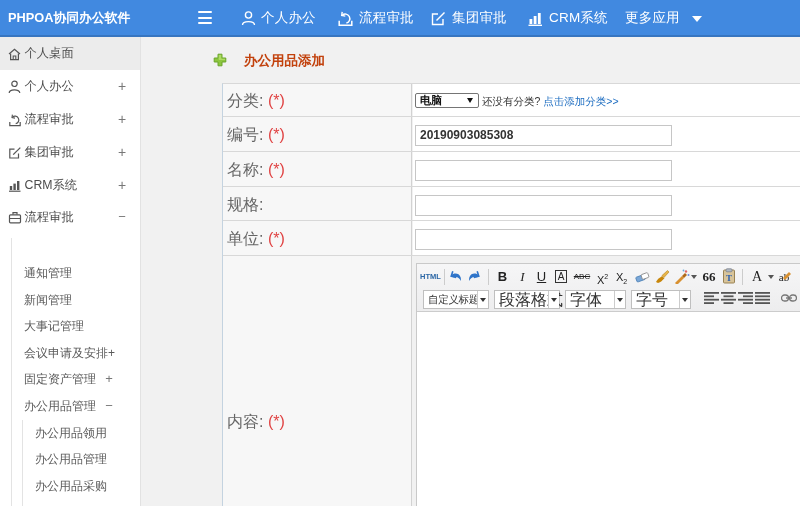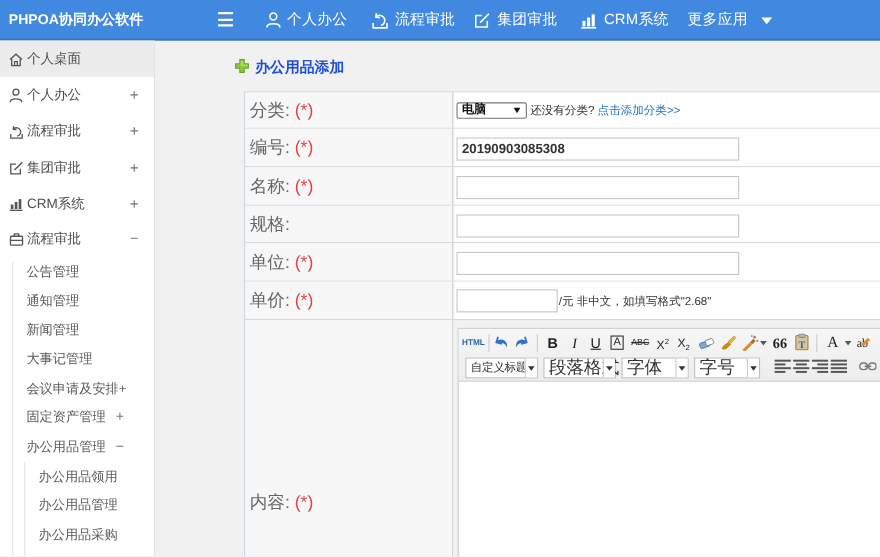--- a/index.html
+++ b/index.html
@@ -17,21 +17,21 @@
 .navico { position:absolute; top:10px; }
 
 
 #sidebar { position:absolute; left:0; top:37px; width:141px; height:469px; background:#fff; border-right:1px solid #e2e2e2; }
 .sitem { position:absolute; left:0; width:140px; color:#4c4c4c; font-size:12.3px; }
 .sitem .txt { position:absolute; left:24.5px; top:0; }
 .sitem .ico { position:absolute; left:8px; }
 .plus { position:absolute; left:114px; width:16px; text-align:center; color:#777; font-size:14px; font-weight:300; }
 .sub { position:absolute; left:0; width:140px; color:#5a5a5a; font-size:12px; }
 .guide { position:absolute; width:1px; background:#e3e3e3; }
-#title { position:absolute; left:232px; top:52px; font-size:13.5px; font-weight:bold; color:#1d4ed8; }
+#title { position:absolute; left:244px; top:52px; font-size:13.5px; font-weight:bold; color:#c2410c; }
 #plusico { position:absolute; left:213px; top:53px; }
 
 
 #tbl { position:absolute; left:222px; top:83px; width:578px; border-top:1px solid #d8d8d8; border-left:1px solid #c4d3e0; }
 .row { position:relative; border-bottom:1px solid #d8d8d8; width:100%; }
 .lc { position:absolute; left:0; top:0; bottom:0; width:189px; background:#f7f7f7; border-right:1px solid #d2d2d2; }
 .rc { position:absolute; left:190px; top:0; bottom:0; right:0; background:#fff; }
 .lbl { position:absolute; left:4px; top:calc(50% + 1px); transform:translateY(-50%); font-size:16px; color:#666; white-space:nowrap; }
 .star { color:#e04343; }
 .inp { position:absolute; left:192px; border:1px solid #c6c6c6; background:#fff; height:21px; font-size:12px; color:#333; font-family:"Liberation Sans",sans-serif; padding:0 4px; }
@@ -151,21 +151,20 @@
       <path d="M5 3.6 V1.6 H9 V3.6" fill="none" stroke="#555" stroke-width="1.2"></path>
       <path d="M1.8 7.5 H12.2" fill="none" stroke="#555" stroke-width="1"></path>
     </svg>
     <span class="txt">流程审批</span>
       <span class="plus" style="font-size:13px;">−</span>
   </div>
 
   <div class="guide" style="left:10.5px;top:238px;height:268px;"></div>
   <div class="guide" style="left:22px;top:420px;height:86px;"></div>
 
-  <div class="sub" style="top:233.5px;height:26.5px;line-height:26.5px;"><span style="margin-left:24px">公告管理</span></div>
   <div class="sub" style="top:260px;height:26.5px;line-height:26.5px;"><span style="margin-left:24px">通知管理</span></div>
   <div class="sub" style="top:286.5px;height:26.5px;line-height:26.5px;"><span style="margin-left:24px">新闻管理</span></div>
   <div class="sub" style="top:313px;height:26.5px;line-height:26.5px;"><span style="margin-left:24px">大事记管理</span></div>
   <div class="sub" style="top:339.5px;height:26.5px;line-height:26.5px;"><span style="margin-left:24px">会议申请及安排+</span></div>
   <div class="sub" style="top:366px;height:26.5px;line-height:26.5px;"><span style="margin-left:24px">固定资产管理</span><span class="plus" style="left:101px;font-size:13px;">+</span></div>
   <div class="sub" style="top:392.5px;height:26.5px;line-height:26.5px;"><span style="margin-left:24px">办公用品管理</span><span class="plus" style="left:101px;font-size:13px;">−</span></div>
   <div class="sub" style="top:419.5px;height:26.5px;line-height:26.5px;"><span style="margin-left:35px">办公用品领用</span></div>
   <div class="sub" style="top:446px;height:26.5px;line-height:26.5px;"><span style="margin-left:35px">办公用品管理</span></div>
   <div class="sub" style="top:472.5px;height:26.5px;line-height:26.5px;"><span style="margin-left:35px">办公用品采购</span></div>
 
@@ -202,27 +201,20 @@
       <div class="lc"></div>
         <div class="rc"></div>
       <div class="lbl">规格:</div>
       <div class="inp" style="top:7.5px;width:257px;"></div>
     </div>
     <div class="row" style="height:35px;">
       <div class="lc"></div>
         <div class="rc"></div>
       <div class="lbl">单位: <span class="star">(*)</span></div>
       <div class="inp" style="top:8px;width:257px;"></div>
-    </div>
-    <div class="row" style="height:35px;">
-      <div class="lc"></div>
-        <div class="rc"></div>
-      <div class="lbl">单价: <span class="star">(*)</span></div>
-      <div class="inp" style="top:6.5px;width:92px;"></div>
-      <div style="position:absolute;left:285px;top:0;height:100%;line-height:36px;font-size:10.5px;color:#333;white-space:nowrap;">/元 非中文，如填写格式"2.68"</div>
     </div>
     <div class="row" style="height:330px;border-bottom:none;">
       <div class="lc"></div>
       <div class="lbl">内容: <span class="star">(*)</span></div>
       <div id="editor">
         <div id="toolbar">
 
           <div class="ti" style="left:3px;width:20px;font-size:7.5px;font-weight:bold;color:#2b66a5;letter-spacing:0;">HTML</div>
           <svg class="ai" style="left:31px;top:6px;" width="15" height="13" viewBox="0 0 15 13">
             <path d="M3 5.5 C6 2.5 11 3 12.5 7 C13 8.5 13 10 12.8 11 C12 8 9 6.2 5.5 7.2 Z" fill="#2f74c9"></path>

